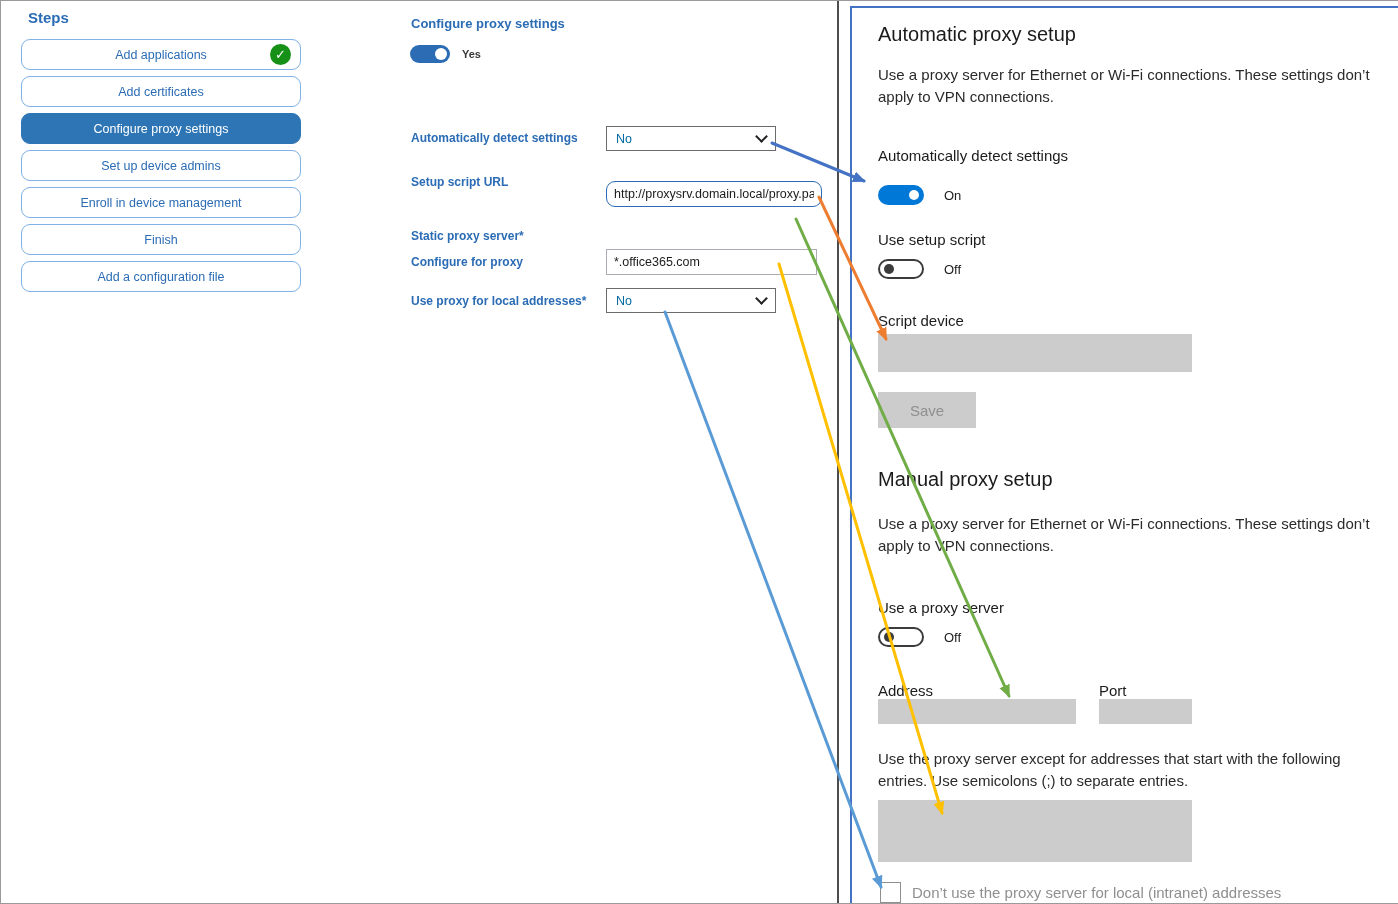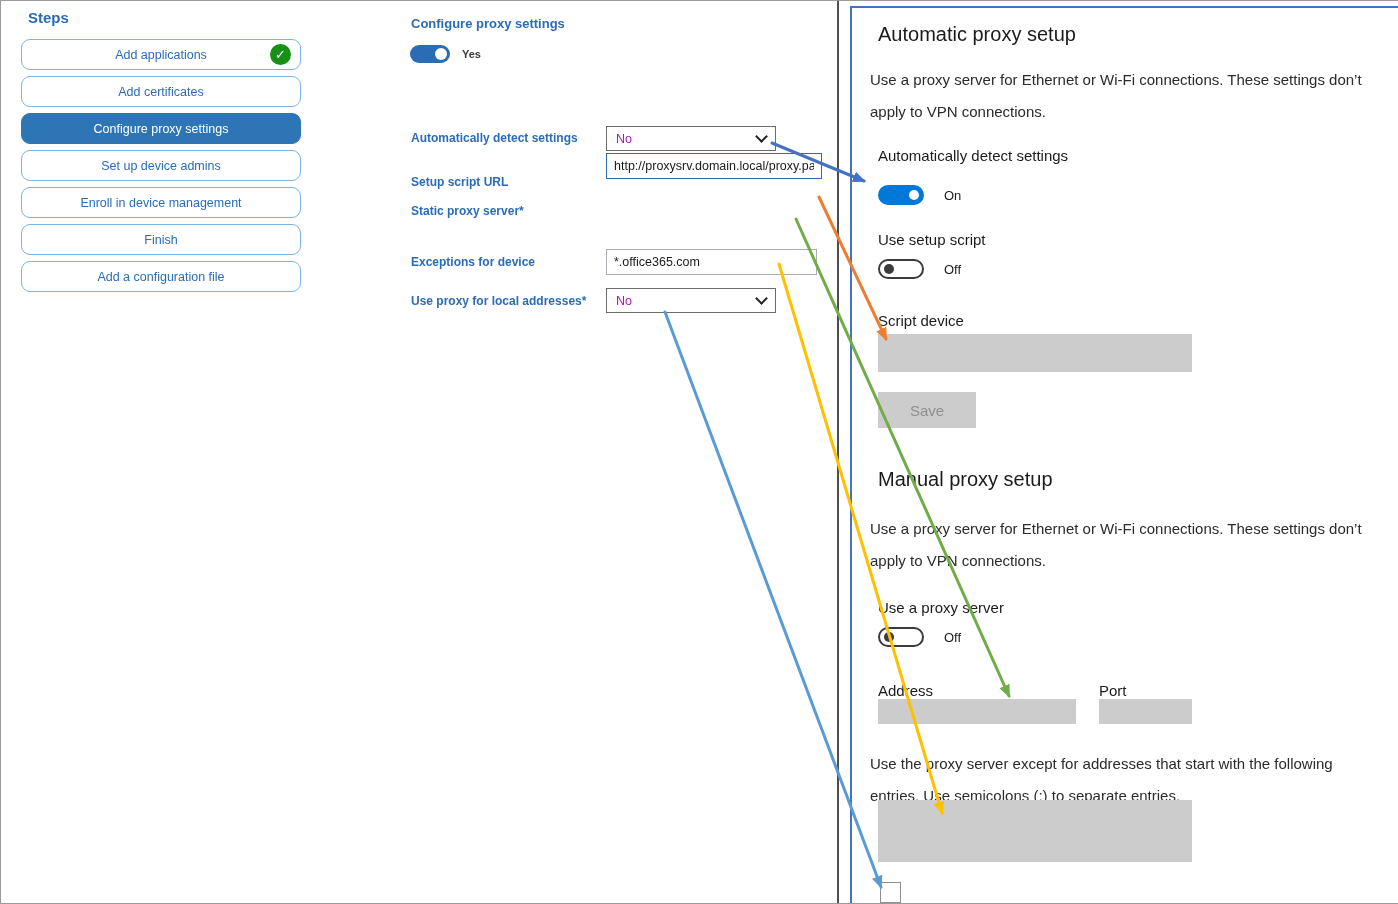--- a/index.html
+++ b/index.html
@@ -25,38 +25,38 @@
   }
   
   .mid-title{position:absolute;left:410px;top:15px;font-size:13px;font-weight:bold;color:#2b6cb5;}
   .tgl-small{position:absolute;left:409px;top:44px;width:40px;height:18px;border-radius:9px;background:#2b6cb5;cursor:pointer;}
   .tgl-small .knob{position:absolute;right:3px;top:3px;width:12px;height:12px;border-radius:50%;background:#fff;}
   .tgl-small-label{position:absolute;left:461px;top:47px;font-size:11px;font-weight:bold;color:#3a3a3a;}
   .row-label{position:absolute;left:410px;font-size:12px;font-weight:bold;color:#2b6cb5;}
   .sel{
     position:absolute;left:605px;width:170px;height:25px;background:#fff;border:1px solid #6b6b6b;
     display:flex;align-items:center;padding:0 9px;box-sizing:border-box;
-    font-size:12.5px;color:#a21caf;cursor:pointer;gap:27px;
+    font-size:12.5px;color:#0369a1;cursor:pointer;gap:27px;
   }
   .chev{margin-left:auto;width:7px;height:7px;border-right:2px solid #222;border-bottom:2px solid #222;
     transform:rotate(45deg);margin-top:-4px;}
   .txt{
     position:absolute;left:605px;width:211px;height:26px;border:1px solid #abadb3;background:#fff;
     font-size:12.5px;color:#1b1b1b;padding:0 7px;box-sizing:border-box;font-family:inherit;outline:none;
   }
   .txt.focused{border:1px solid #2b6cb5;width:216px;}
   
   .divider{position:absolute;left:836px;top:0;width:2px;height:904px;background:#4d4d4d;}
   
   .settings-panel{
     position:absolute;left:849px;top:5px;width:560px;height:912px;background:#fff;
     border-top:2px solid #4472c4;border-left:2px solid #4472c4;box-sizing:border-box;
   }
   .sp-h1{position:absolute;left:26px;font-size:20px;font-weight:400;color:#1b1b1b;}
-  .sp-para{position:absolute;left:18px;font-size:15px;line-height:32px;color:#2b2b2b;}
+  .sp-para{position:absolute;left:26px;font-size:15px;line-height:22px;color:#2b2b2b;}
   .sp-label{position:absolute;left:26px;font-size:15px;color:#1b1b1b;}
   .toggle{position:absolute;left:26px;width:46px;height:20px;border-radius:11px;cursor:pointer;box-sizing:border-box;}
   .toggle.on{background:#0078d7;}
   .toggle.on .knob{position:absolute;right:5px;top:5px;width:10px;height:10px;border-radius:50%;background:#fff;}
   .toggle.off{background:#fff;border:2px solid #3b3b3b;}
   .toggle.off .knob{position:absolute;left:4px;top:3px;width:10px;height:10px;border-radius:50%;background:#3b3b3b;}
   .toggle-state{position:absolute;left:92px;font-size:13px;color:#1b1b1b;}
   .gray-box{position:absolute;left:26px;background:#cccccc;}
   .save-btn{
     position:absolute;left:26px;width:98px;height:36px;background:#cccccc;border:none;
@@ -104,25 +104,25 @@
     </div>
   <div class="tgl-small-label">Yes</div>
 
   <div class="row-label" style="top:130px;">Automatically detect settings</div>
   <div class="sel" style="top:125px;">
     <span>No</span>
     <i class="chev"></i>
   </div>
 
   <div class="row-label" style="top:174px;">Setup script URL</div>
-  <input class="txt focused" style="top: 152px;" value="http://proxysrv.domain.local/proxy.pa">
+  <input class="txt focused" style="top: 180px; border-radius: 9px;" value="http://proxysrv.domain.local/proxy.pa">
 
-  <div class="row-label" style="top:203px;">Static proxy server*</div>
+  <div class="row-label" style="top:228px;">Static proxy server*</div>
 
-  <div class="row-label" style="top:254px;">Exceptions for device</div>
+  <div class="row-label" style="top:254px;">Configure for proxy</div>
   <input class="txt" style="top: 248px;" value="*.office365.com">
 
   <div class="row-label" style="top:293px;">Use proxy for local addresses*</div>
   <div class="sel" style="top:287px;">
     <span>No</span>
     <i class="chev"></i>
   </div>
 
   <div class="divider"></div>
 
@@ -159,20 +159,21 @@
 
     <div class="sp-label" style="top:674px;">Address</div>
     <div class="sp-label" style="top:674px;left:247px;">Port</div>
     <div class="gray-box" style="top:691px;width:198px;height:25px;"></div>
     <div class="gray-box" style="top:691px;left:247px;width:93px;height:25px;"></div>
 
     <div class="sp-para" style="top:740px;width:480px;">Use the proxy server except for addresses that start with the following entries. Use semicolons (;) to separate entries.</div>
     <div class="gray-box" style="top:792px;width:314px;height:62px;"></div>
 
     <div class="cb"></div>
+    <div class="cb-label">Don’t use the proxy server for local (intranet) addresses</div>
   </div>
 
   <svg id="arrow-layer" class="arrow-layer" viewBox="0 0 1398 904">
       <defs>
         <marker id="mk0" markerUnits="userSpaceOnUse" markerWidth="15" markerHeight="13" refX="11" refY="5.5" orient="auto">
           <path d="M0,0 L13,5.5 L0,11 Z" fill="#4472C4"></path>
         </marker>
         <marker id="mk1" markerUnits="userSpaceOnUse" markerWidth="15" markerHeight="13" refX="11" refY="5.5" orient="auto">
           <path d="M0,0 L13,5.5 L0,11 Z" fill="#ED7D31"></path>
         </marker>

